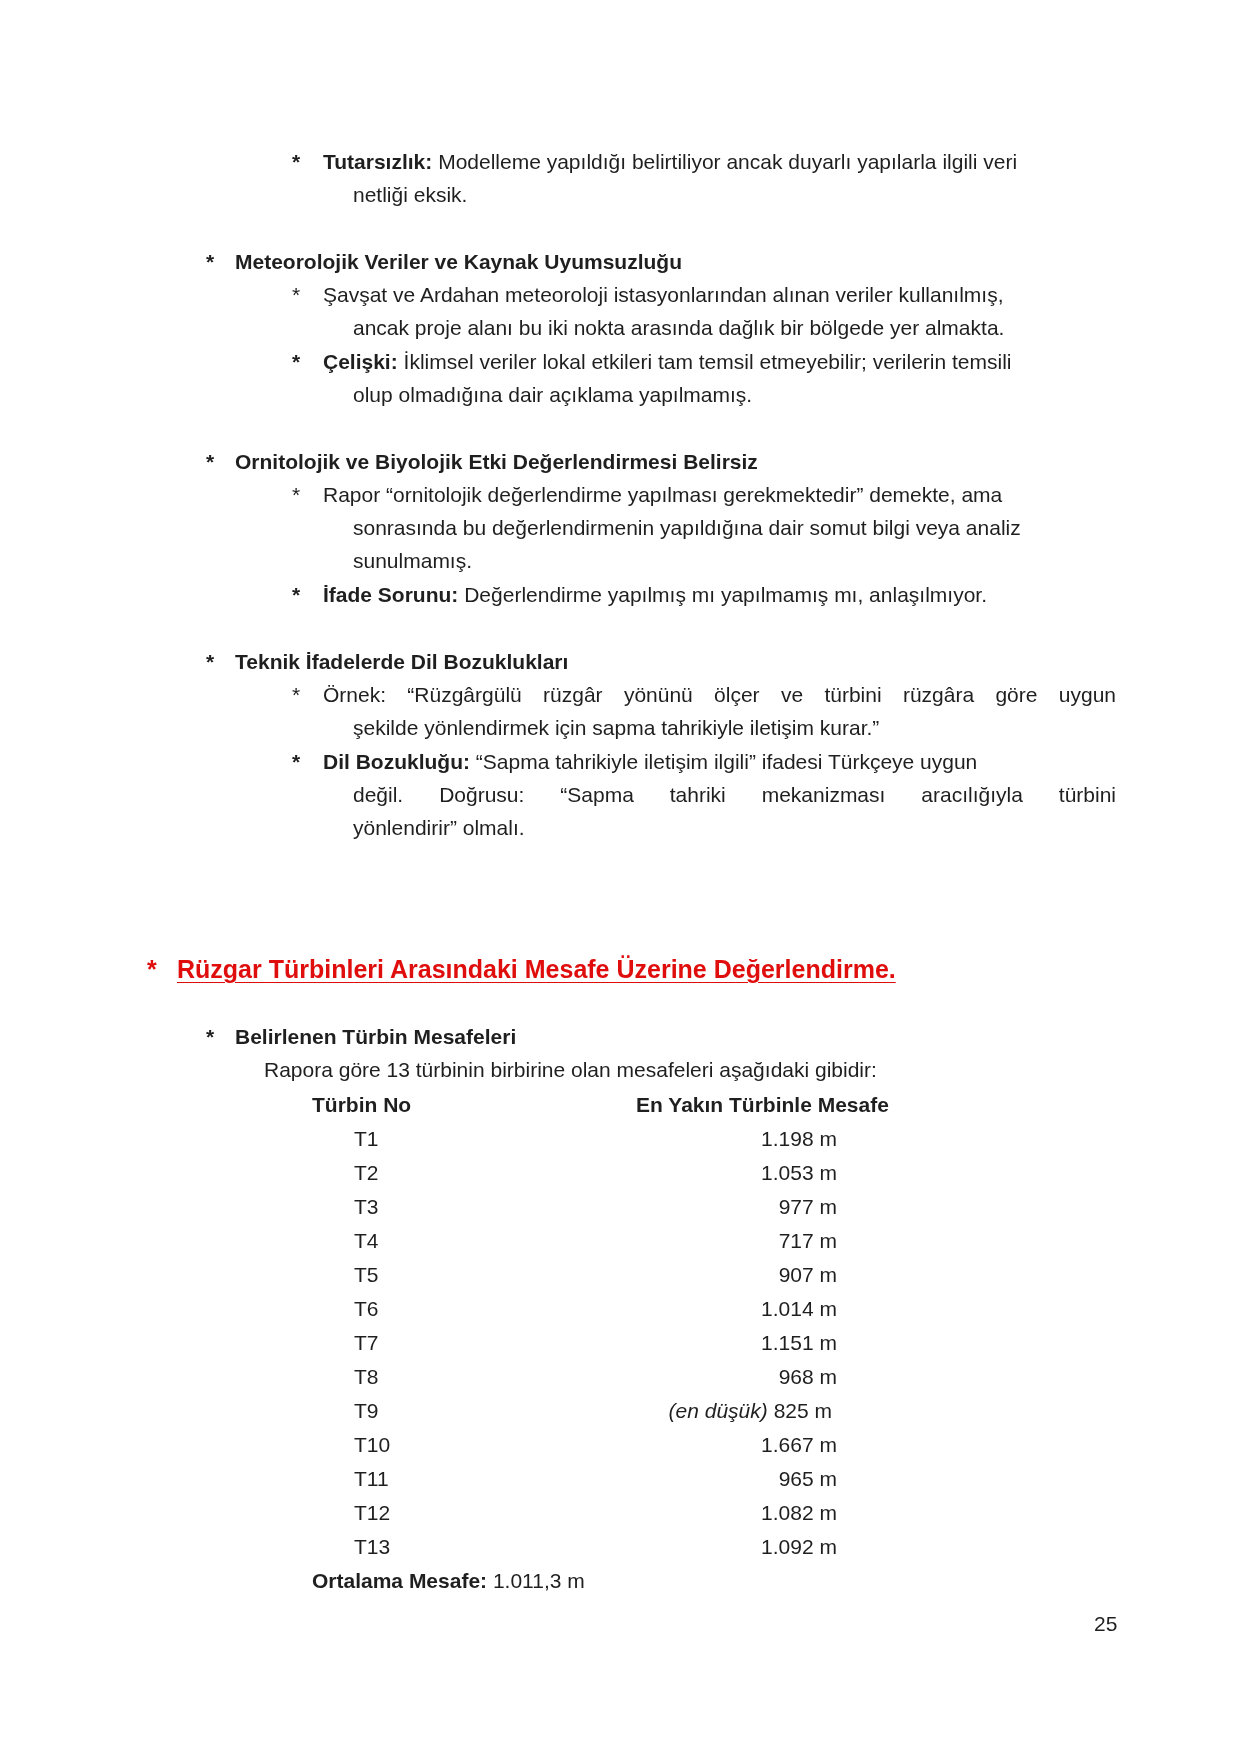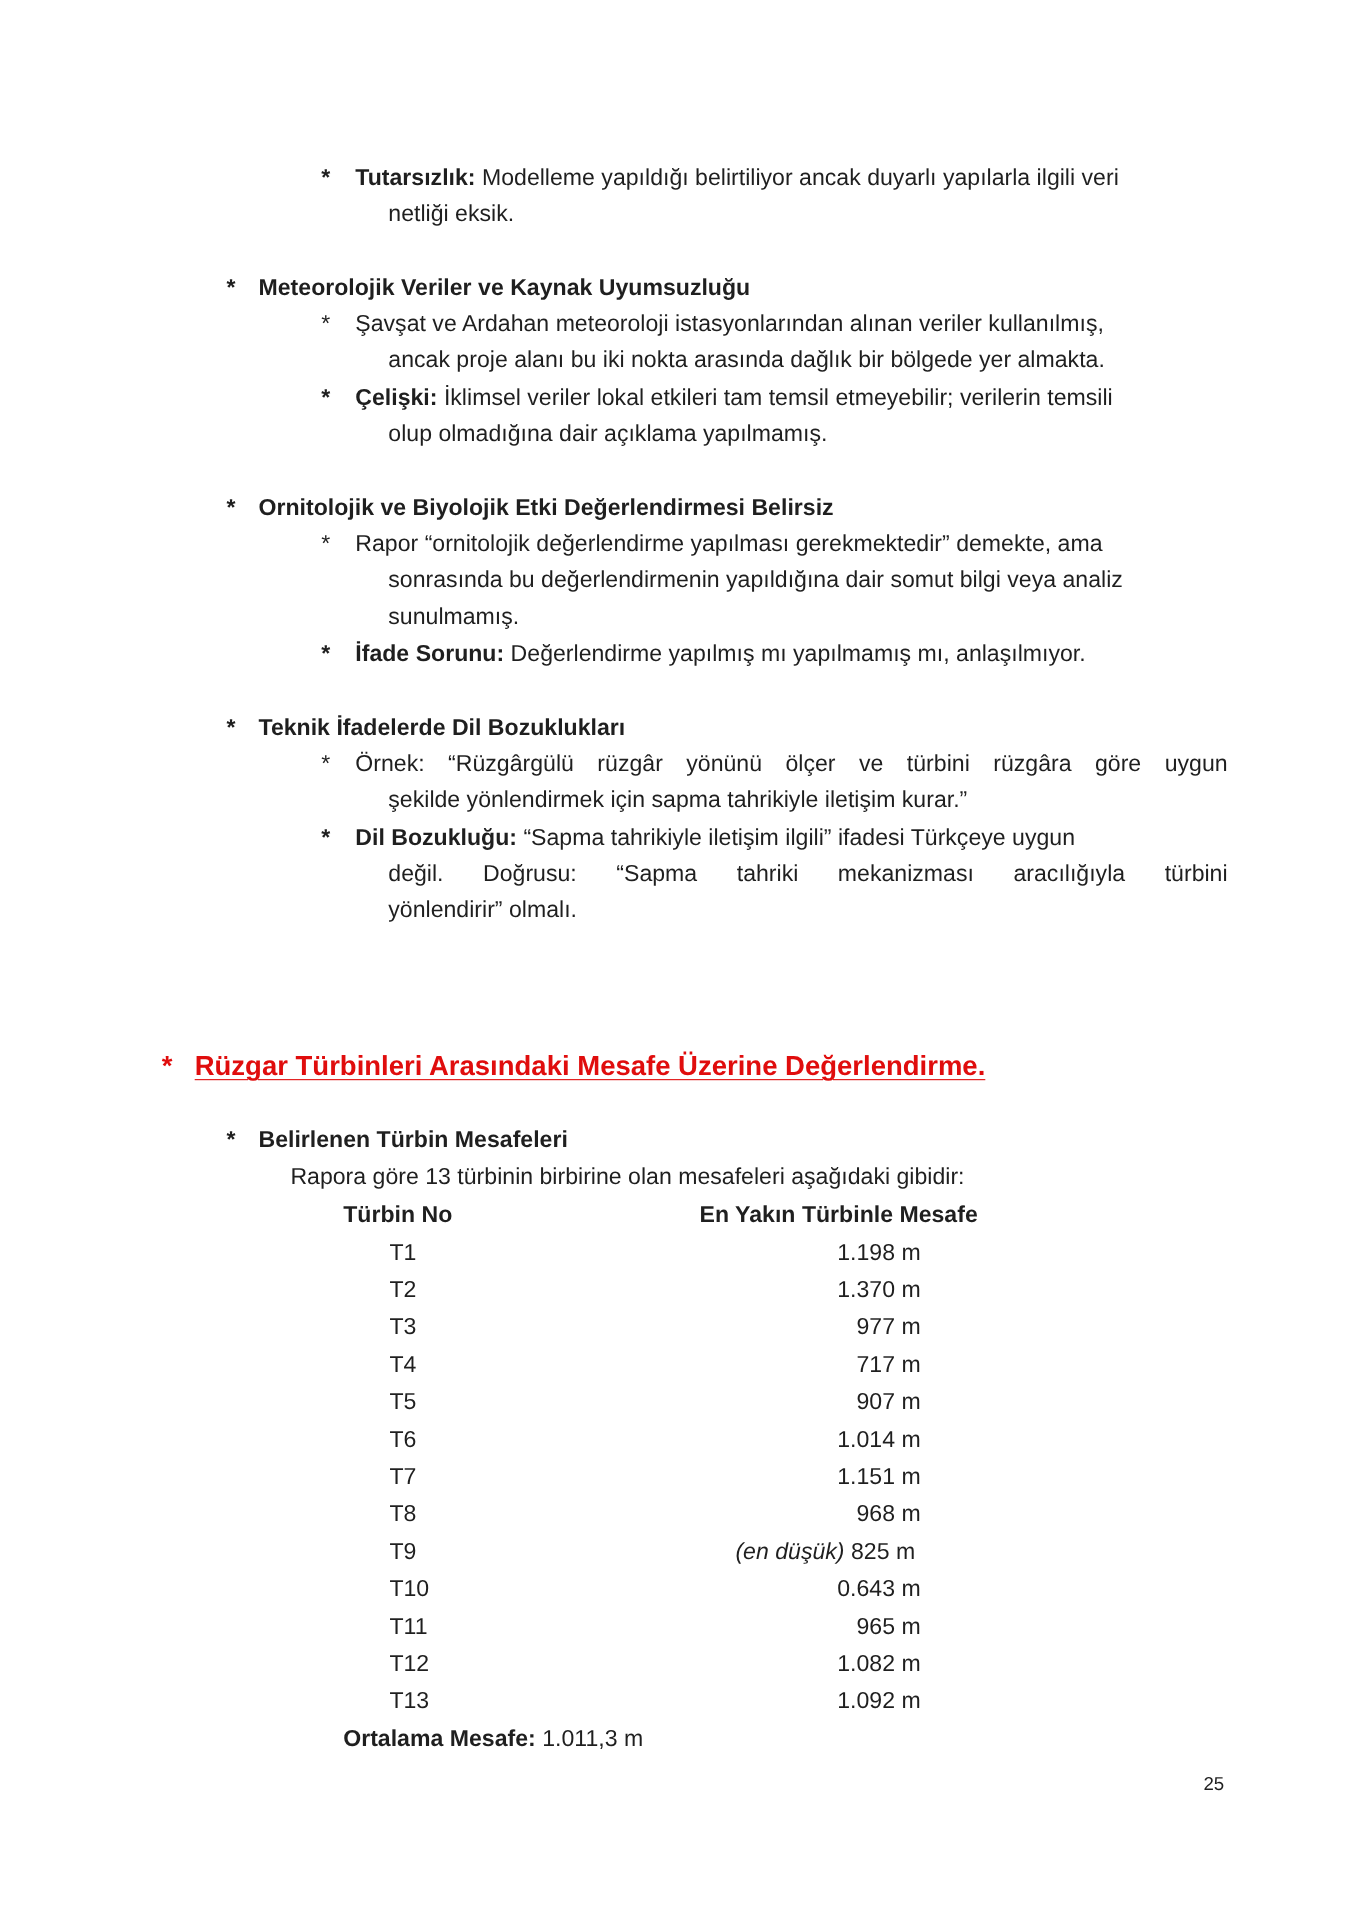--- a/index.html
+++ b/index.html
@@ -14,21 +14,21 @@
   .b { font-weight: bold; }
   .just { text-align: justify; text-align-last: justify; white-space: normal; }
   .red-heading {
     position: absolute; color: #e00d0d; font-weight: bold; font-size: 25px;
     text-decoration: underline; text-decoration-thickness: 1px; text-underline-offset: 4px;
   }
   .red-star { position: absolute; color: #e00d0d; font-weight: bold; font-size: 25px; }
   .tbl-row { position: absolute; left: 0; width: 1241px; height: 30px; line-height: 30px; }
   .tcol1 { position: absolute; left: 354px; text-align: right; }
   .tcol2 { position: absolute; right: 404px; text-align: right; white-space: nowrap; }
-  .page-no { position: absolute; left: 1094px; top: 1612px; font-size: 17px; }
+  .page-no { position: absolute; left: 1094px; top: 1612px; font-size: 21px; }
   i { font-style: italic; }
 </style>
 </head>
 <body>
 
 <div>
   <span class="star" style="left:292px; top:147px; line-height:30px;">*</span>
   <div class="line" style="left:323px; top:147px;">
     <span class="b">Tutarsızlık:</span>
     <span>Modelleme yapıldığı belirtiliyor ancak duyarlı yapılarla ilgili veri</span>
@@ -97,21 +97,21 @@
     <span style="position:absolute; left:312px;">Türbin No</span>
     <span style="position:absolute; left:636px;">En Yakın Türbinle Mesafe</span>
   </div>
 
   <div class="tbl-row" style="top:1124px;">
     <span class="tcol1">T1</span>
     <span class="tcol2">1.198 m</span>
   </div>
   <div class="tbl-row" style="top:1158px;">
     <span class="tcol1">T2</span>
-    <span class="tcol2">1.370 m</span>
+    <span class="tcol2">1.053 m</span>
   </div>
   <div class="tbl-row" style="top:1192px;">
     <span class="tcol1">T3</span>
     <span class="tcol2">977 m</span>
   </div>
   <div class="tbl-row" style="top:1226px;">
     <span class="tcol1">T4</span>
     <span class="tcol2">717 m</span>
   </div>
   <div class="tbl-row" style="top:1260px;">
@@ -129,21 +129,21 @@
   <div class="tbl-row" style="top:1362px;">
     <span class="tcol1">T8</span>
     <span class="tcol2">968 m</span>
   </div>
   <div class="tbl-row" style="top:1396px;">
     <span class="tcol1">T9</span>
     <span class="tcol2" style="right:409px;"><i>(en düşük)</i> <span>825 m</span></span>
   </div>
   <div class="tbl-row" style="top:1430px;">
     <span class="tcol1">T10</span>
-    <span class="tcol2">0.643 m</span>
+    <span class="tcol2">1.667 m</span>
   </div>
   <div class="tbl-row" style="top:1464px;">
     <span class="tcol1">T11</span>
     <span class="tcol2">965 m</span>
   </div>
   <div class="tbl-row" style="top:1498px;">
     <span class="tcol1">T12</span>
     <span class="tcol2">1.082 m</span>
   </div>
   <div class="tbl-row" style="top:1532px;">

